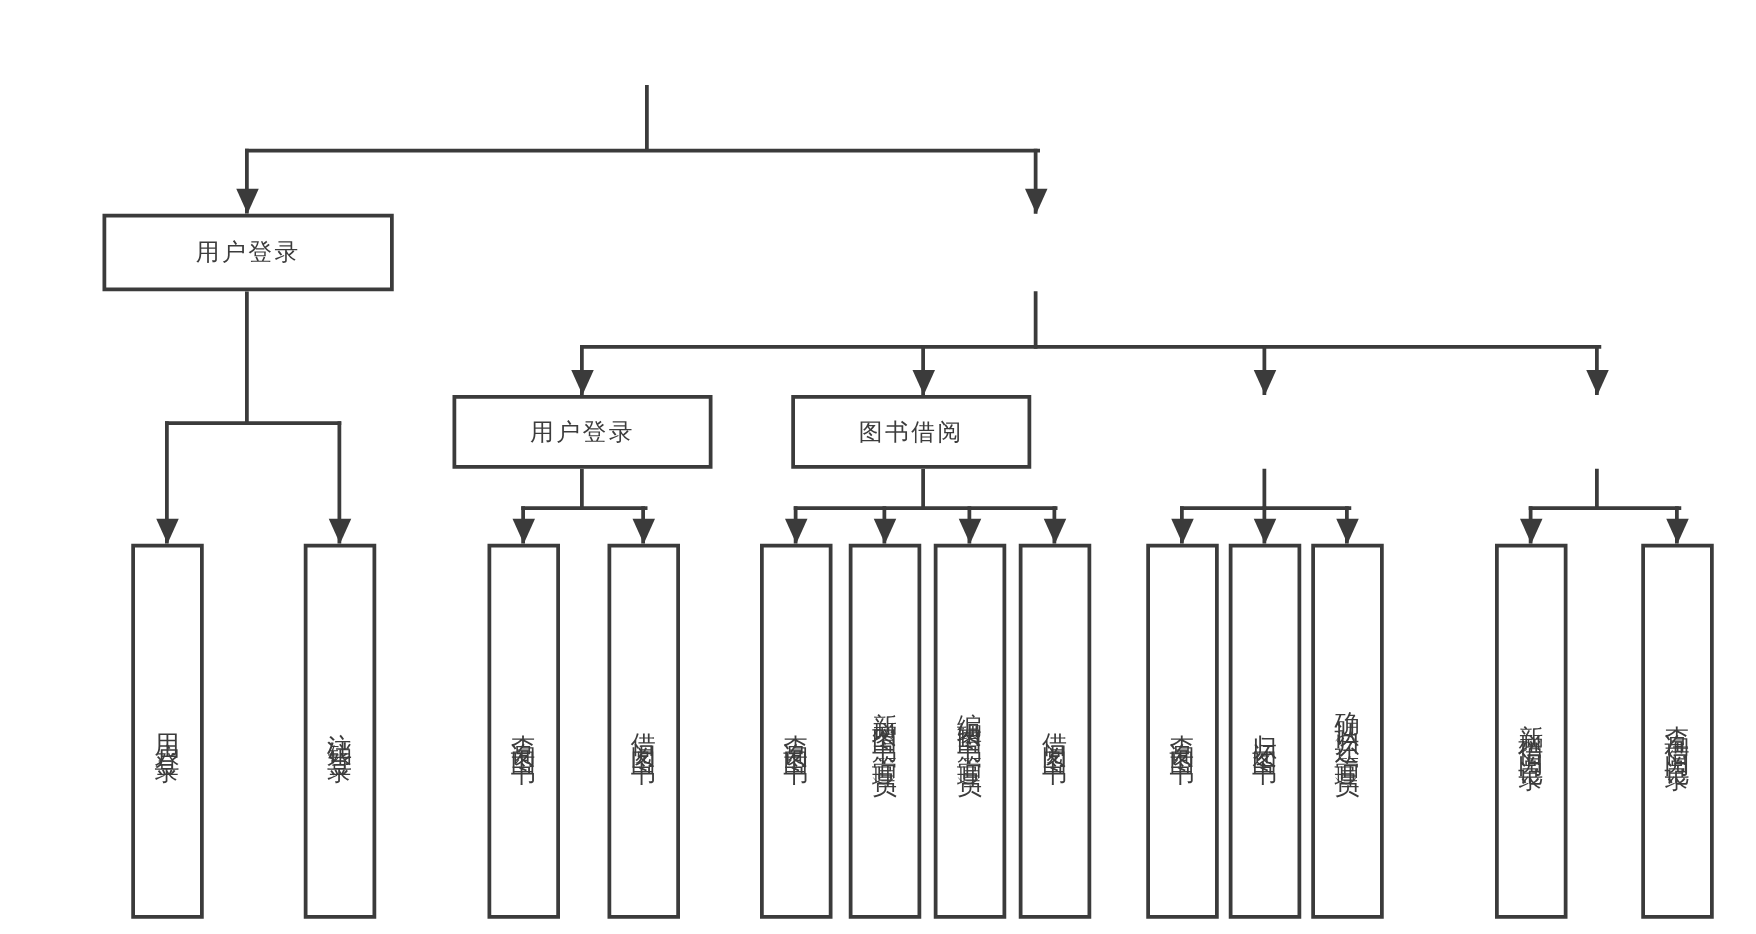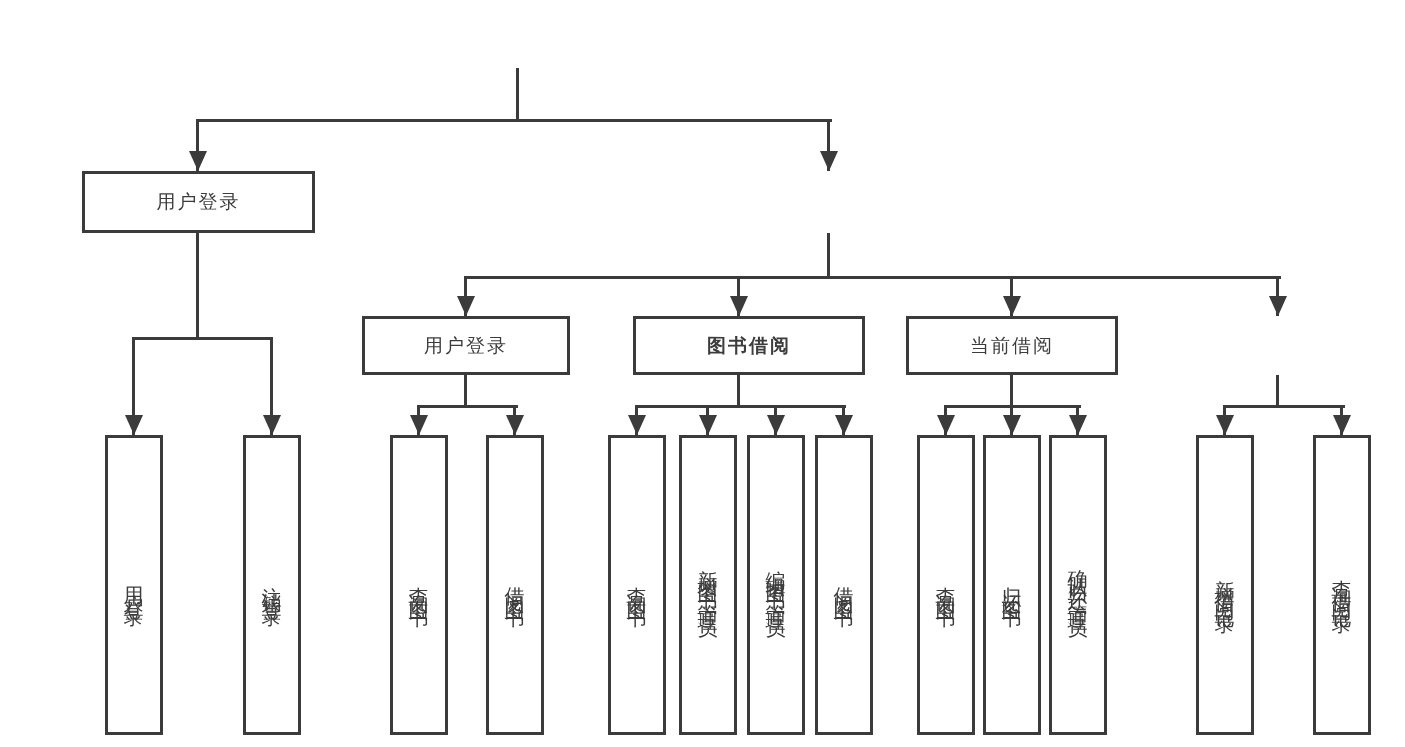--- a/index.html
+++ b/index.html
@@ -123,25 +123,22 @@
   <div class="arrow" style="left:1333px; top:415px;"></div>
 
 
   <div class="node h" style="left:82px; top:171px; width:233px; height:62px;">
     <span>用户登录</span>
   </div>
 
   <div class="node h" style="left:362px; top:316px; width:208px; height:59px;">
     <span>用户登录</span>
   </div>
-  <div class="node h" style="left:633px; top:316px; width:232px; height:59px;font-weight:bold;">
+  <div class="node h" style="left:633px; top:316px; width:192px; height:59px;">
     <span>图书借阅</span>
-  </div>
-  <div class="node h" style="left:906px; top:316px; width:212px; height:59px;">
-    <span>当前借阅</span>
   </div>
 
   <div class="node v" style="left:105px; top:435px; width:58px; height:300px;">
     <span class="vtext">用户登录</span>
   </div>
   <div class="node v" style="left:243px; top:435px; width:58px; height:300px;">
     <span class="vtext">注销登录</span>
   </div>
 
   <div class="node v" style="left:390px; top:435px; width:58px; height:300px;">

